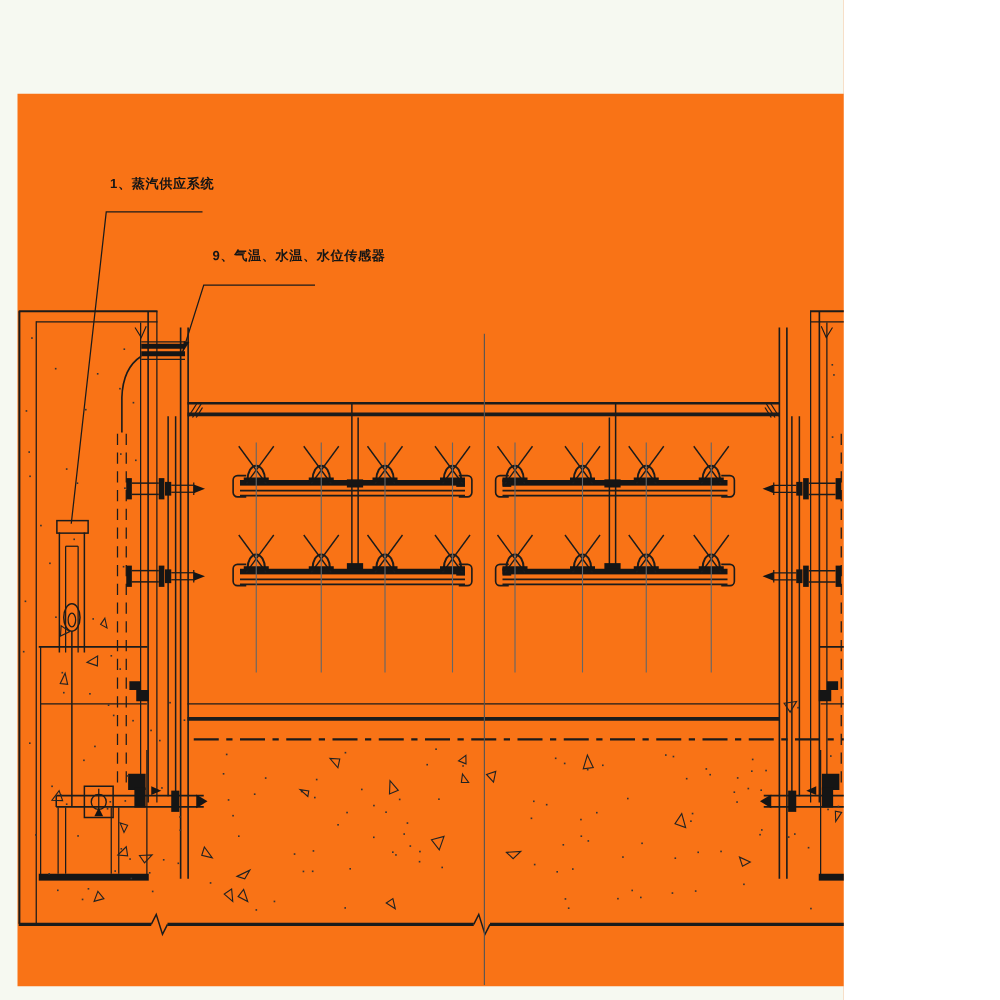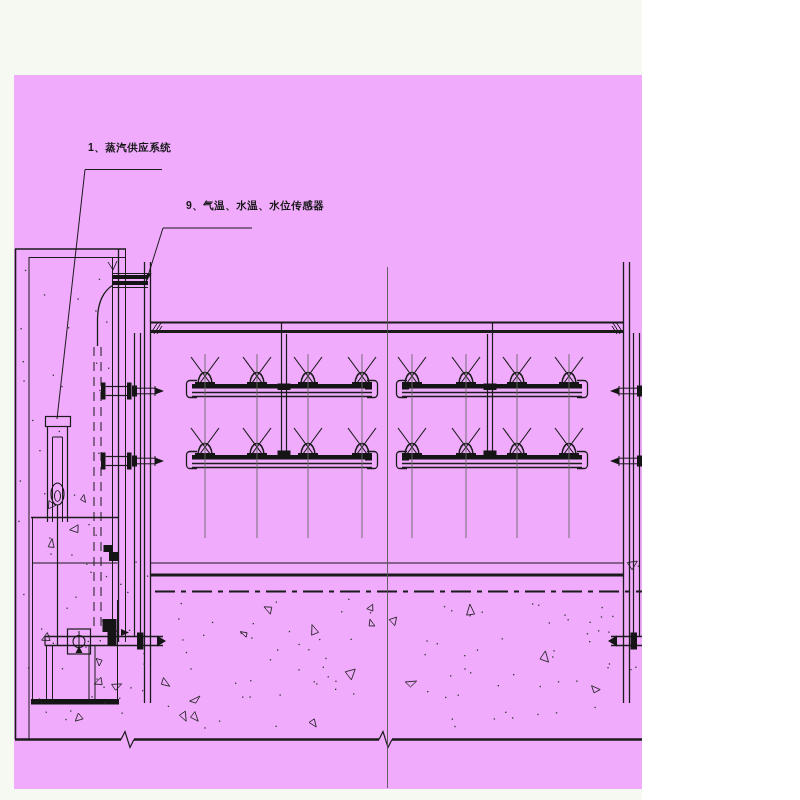--- a/index.html
+++ b/index.html
@@ -1,17 +1,17 @@
 <!DOCTYPE html>
 <html><head>
 <meta charset="utf-8">
 <style>
   html,body{margin:0;padding:0;background:#ffffff;}
-  .canvas{position:relative;width:642px;height:800px;background:#f0abfc;overflow:hidden;
-          font-family:"Liberation Sans", sans-serif;}
+  .canvas{position:relative;width:642px;height:800px;background:#f97316;overflow:hidden;
+          font-family:"Liberation Sans", sans-serif;padding-left:33px;}
   .margin-strip{position:absolute;background:#f6f9f1;}
   #m-top{left:0;top:0;width:800px;height:75px;}
   #m-left{left:0;top:0;width:14px;height:800px;}
   #m-right{left:794px;top:0;width:6px;height:800px;}
   #m-bottom{left:0;top:789px;width:800px;height:11px;}
   svg{position:absolute;left:0;top:0;}
   .callout{position:absolute;font-size:10.5px;font-weight:700;color:#151515;
            letter-spacing:0.5px;white-space:nowrap;line-height:12px;}
   .s1{stroke:#1b1b1b;fill:none;}
   .blk{fill:#151515;stroke:none;}
@@ -459,15 +459,15 @@
         <rect x="635.2" y="666.6" width="1.3" height="1.3" fill="#333"></rect>
         <polygon points="627.3,562.6 637.3,561.1 632.1,569.7" fill="none" stroke="#222" stroke-width="0.9"></polygon>
         <polygon points="689.4,693.9 689.7,703.5 684.3,699.4" fill="none" stroke="#222" stroke-width="0.9"></polygon>
         <polygon points="756.9,593.8 750.0,591.3 757.3,585.8" fill="none" stroke="#222" stroke-width="0.9"></polygon>
         <polygon points="673.3,649.9 668.6,657.2 668.3,648.9" fill="none" stroke="#222" stroke-width="0.9"></polygon>
         <polygon points="682.7,559.0 687.4,566.6 679.2,565.6" fill="none" stroke="#222" stroke-width="0.9"></polygon>
       </g>
   </svg>
 
   <div class="callout" style="left:88px;top:141px">1、蒸汽供应系统</div>
-  <div class="callout" style="left:186px;top:199px">9、气温、水温、水位传感器</div>
+  <div class="callout" style="left:170px;top:199px">9、气温、水温、水位传感器</div>
   <div class="callout" style="left:744px;top:141px">1、蒸汽供应系统</div>
 </div>
 
 </body></html>

